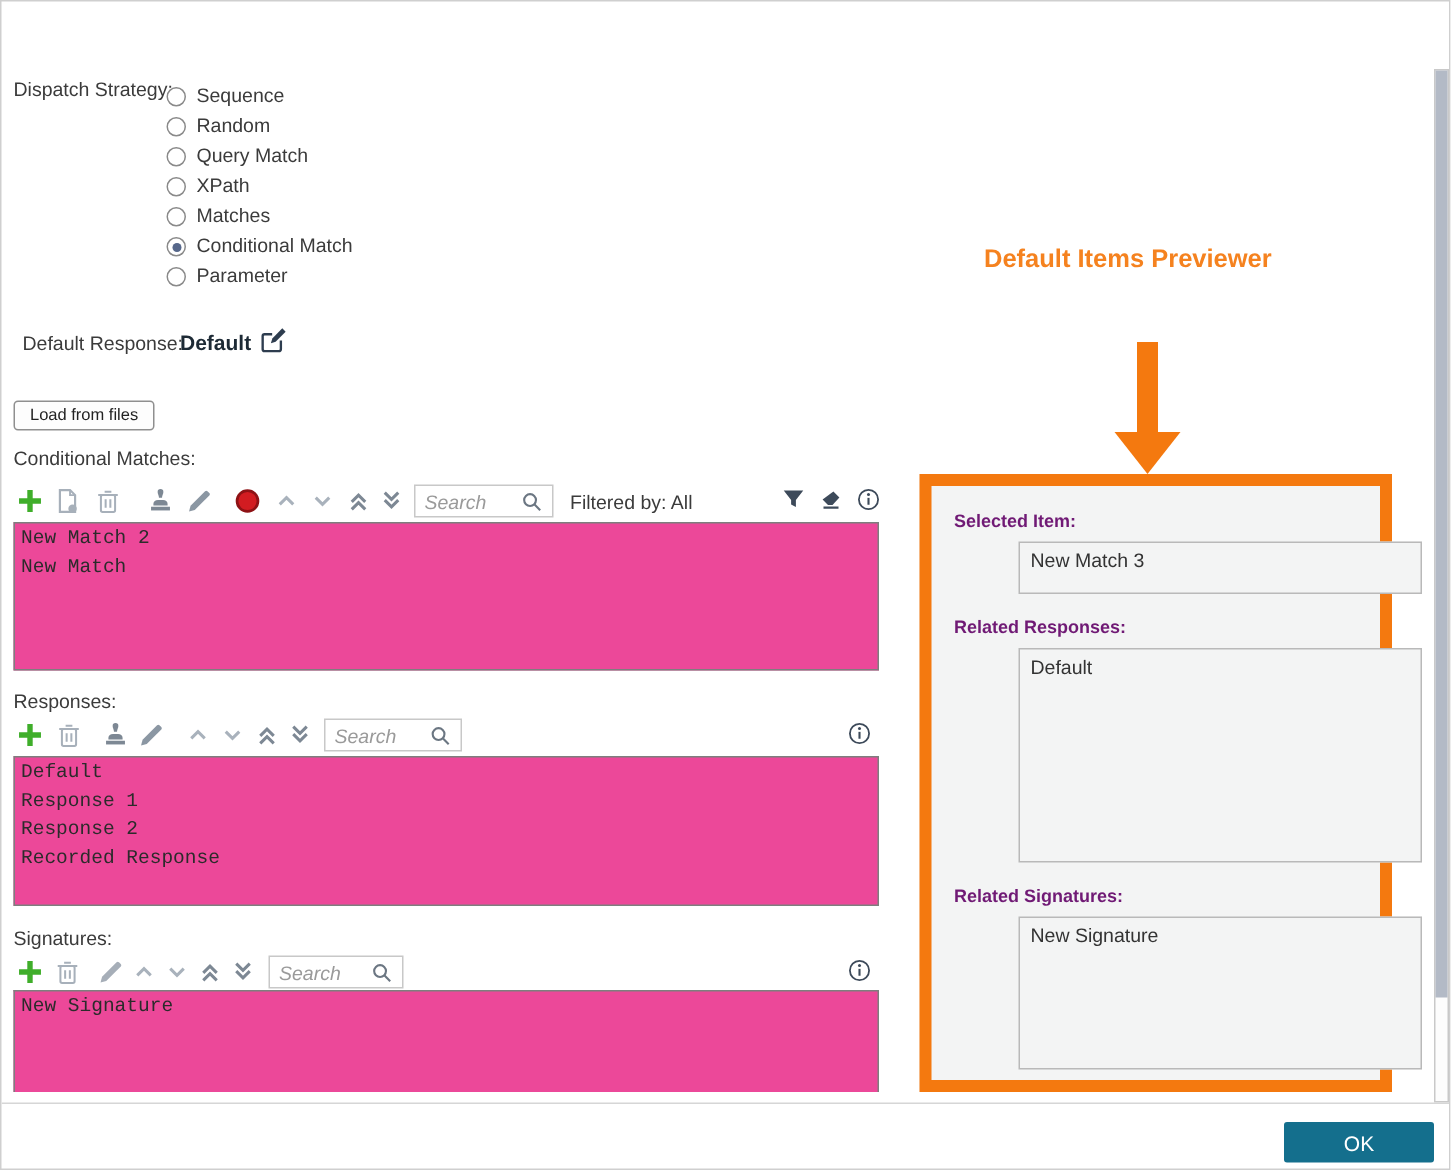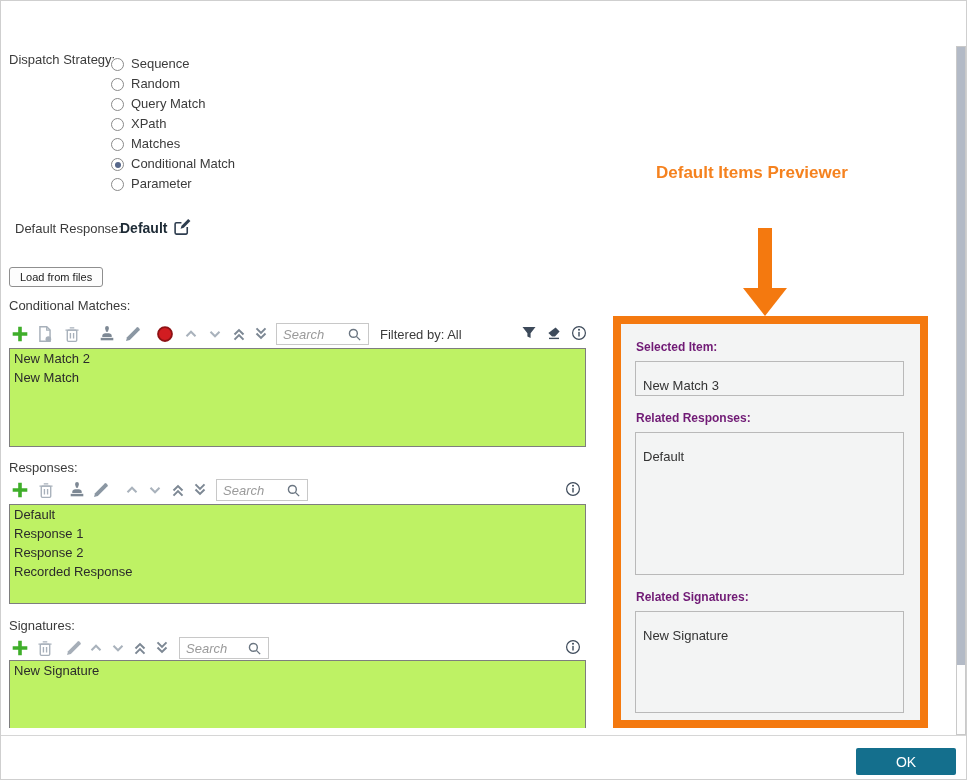--- a/index.html
+++ b/index.html
@@ -40,30 +40,30 @@
     height:22px; border:1px solid #c8c8c8; background:#fff; display:flex; align-items:center; padding:0 6px;
   }
   .searchbox input {
     border:none; outline:none; width:100%; font-size:13px; font-style:italic; color:#555;
     font-family:"Liberation Sans", sans-serif; background:transparent;
   }
   .searchbox input::placeholder { color:#9a9a9a; font-style:italic; }
   .searchbox .mag { flex:0 0 15px; width:15px; height:15px; }
 
   
-  .listbox { background:#bef264; border:1px solid #7e7e7e; overflow:hidden; }
+  .listbox { background:#ec4899; border:1px solid #7e7e7e; overflow:hidden;font-family:Liberation Mono, monospace; }
   .list-item { font-size:13px; color:#2b2b2b; padding:1px 4px; line-height:17px; cursor:default; }
 
   
   .annot { font-size:17px; font-weight:bold; color:#f5821f; }
   .arrow-shaft { width:14px; background:#f4790f; }
   .arrow-head { width:0; height:0; border-left:22px solid transparent; border-right:22px solid transparent; border-top:28px solid #f4790f; }
   .preview-panel { border:8px solid #f4790f; background:#f3f4f4; }
   .pv-label { font-size:12px; font-weight:bold; color:#701a75; }
-  .pv-box { border:1px solid #b9b9b9; font-size:13px; color:#333; padding:16px 7px; background:#f3f4f4; }
+  .pv-box { border:1px solid #b9b9b9; font-size:13px; color:#333; padding:4px 7px; background:#f3f4f4;margin-left:44px; }
 
   
   .footer-sep { left:0; width:100%; height:1px; background:#d6d6d6; }
   .ok-btn {
     background:#146f8d; color:#ffffff; font-size:14px; border:none; border-radius:2px;
     width:100px; height:27px; cursor:pointer; font-family:"Liberation Sans", sans-serif;
   }
 
   
   .scroll-track { background:#fdfdfd; border:1px solid #c9c9c9; }

